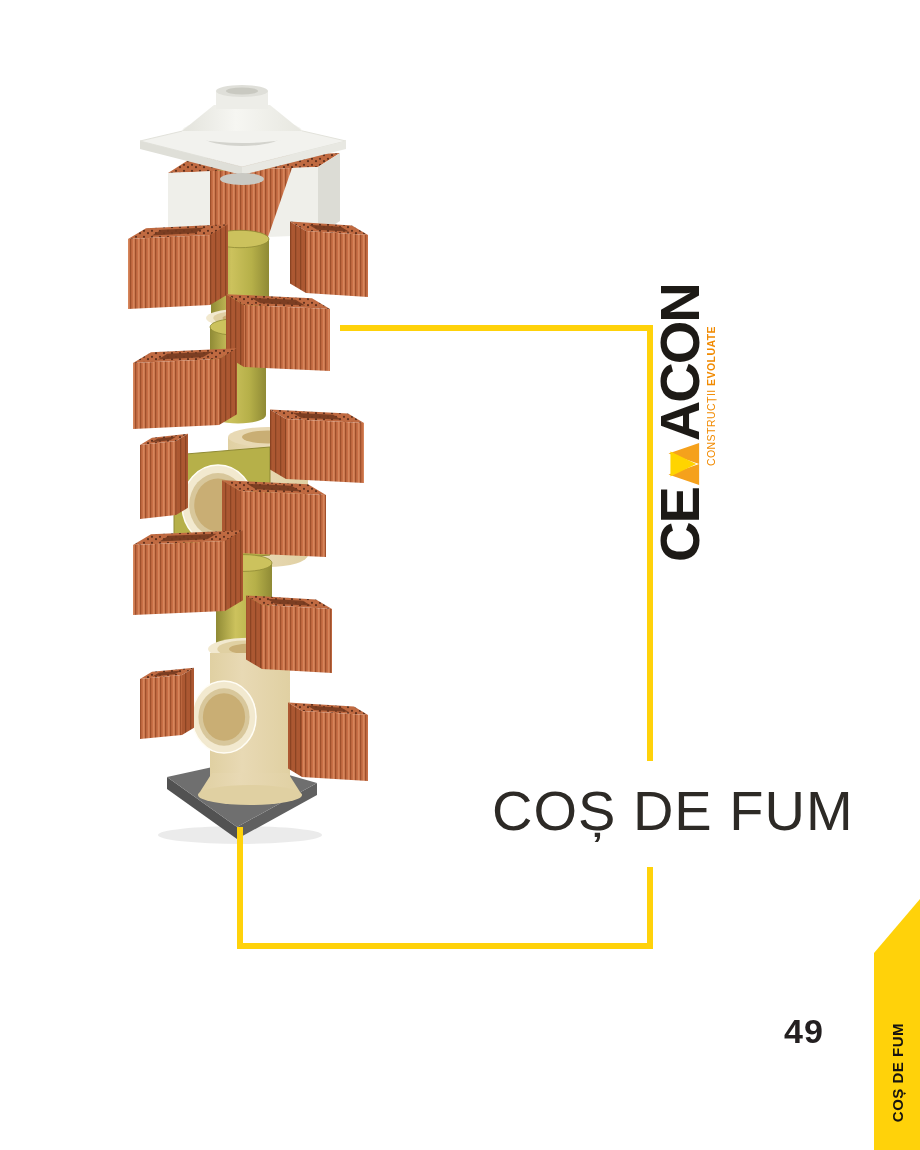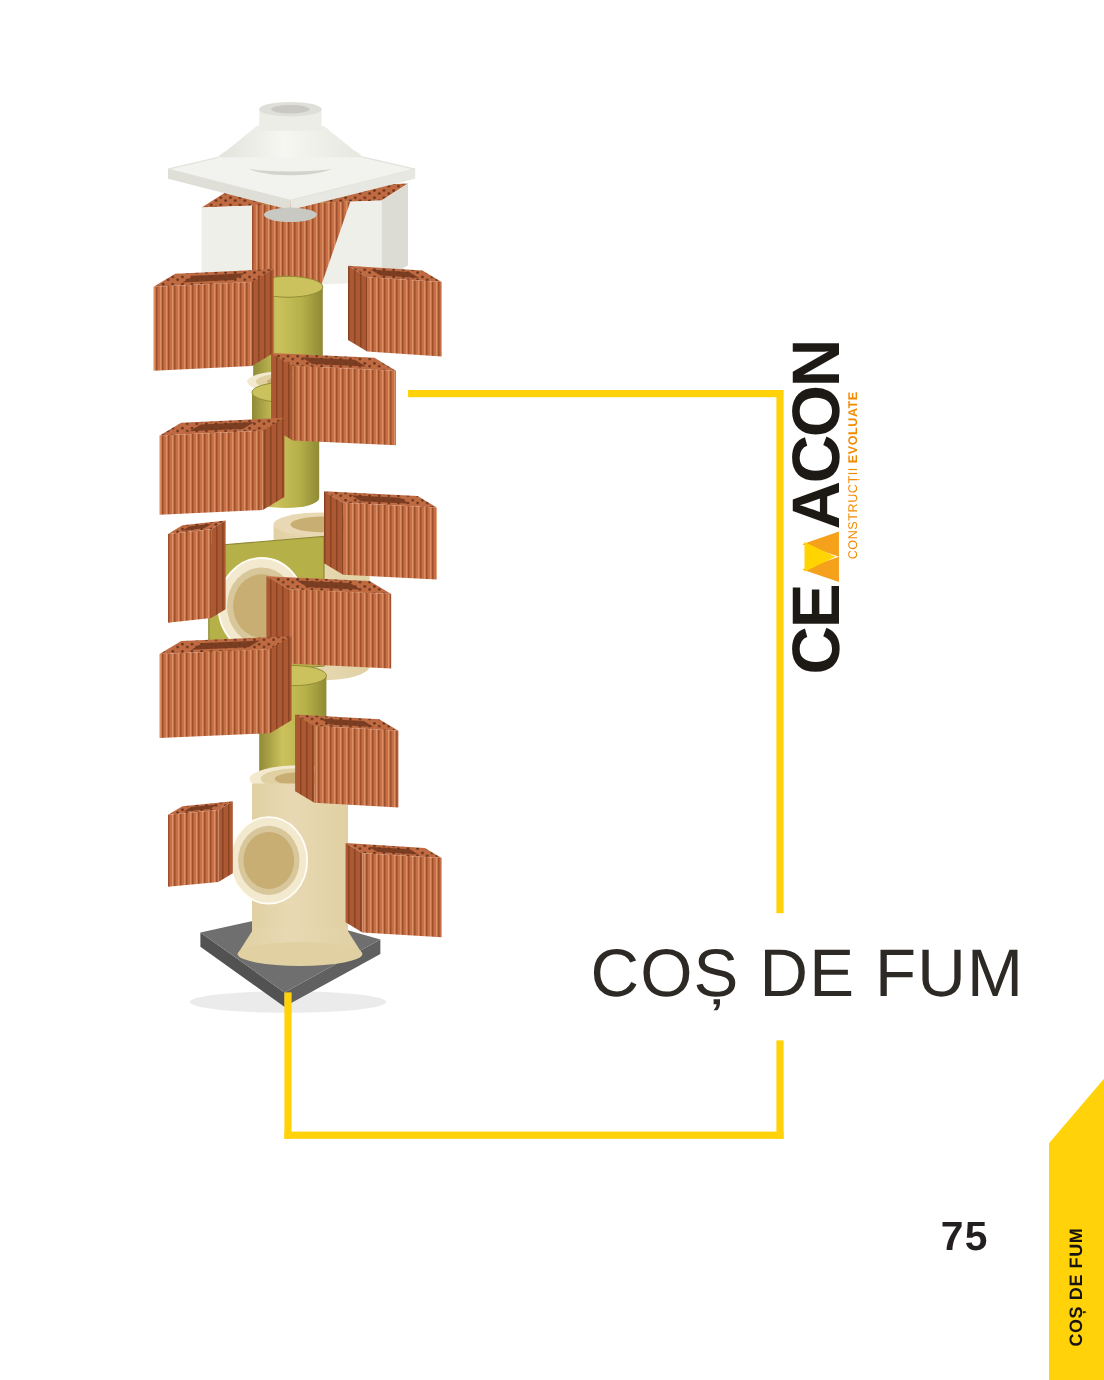--- a/index.html
+++ b/index.html
@@ -204,19 +204,19 @@
       <span>ACON</span>
     </div>
     <div class="logo-tagline">
       <span>CONSTRUCȚII</span>
       <b>EVOLUATE</b>
     </div>
   </div>
 
   <h1 class="title">COȘ DE FUM</h1>
 
-  <div class="page-number">75</div>
+  <div class="page-number">49</div>
 
   <div class="tab">
     <span class="tab-label">COȘ DE FUM</span>
   </div>
 
 </div>
 
 </body></html>

